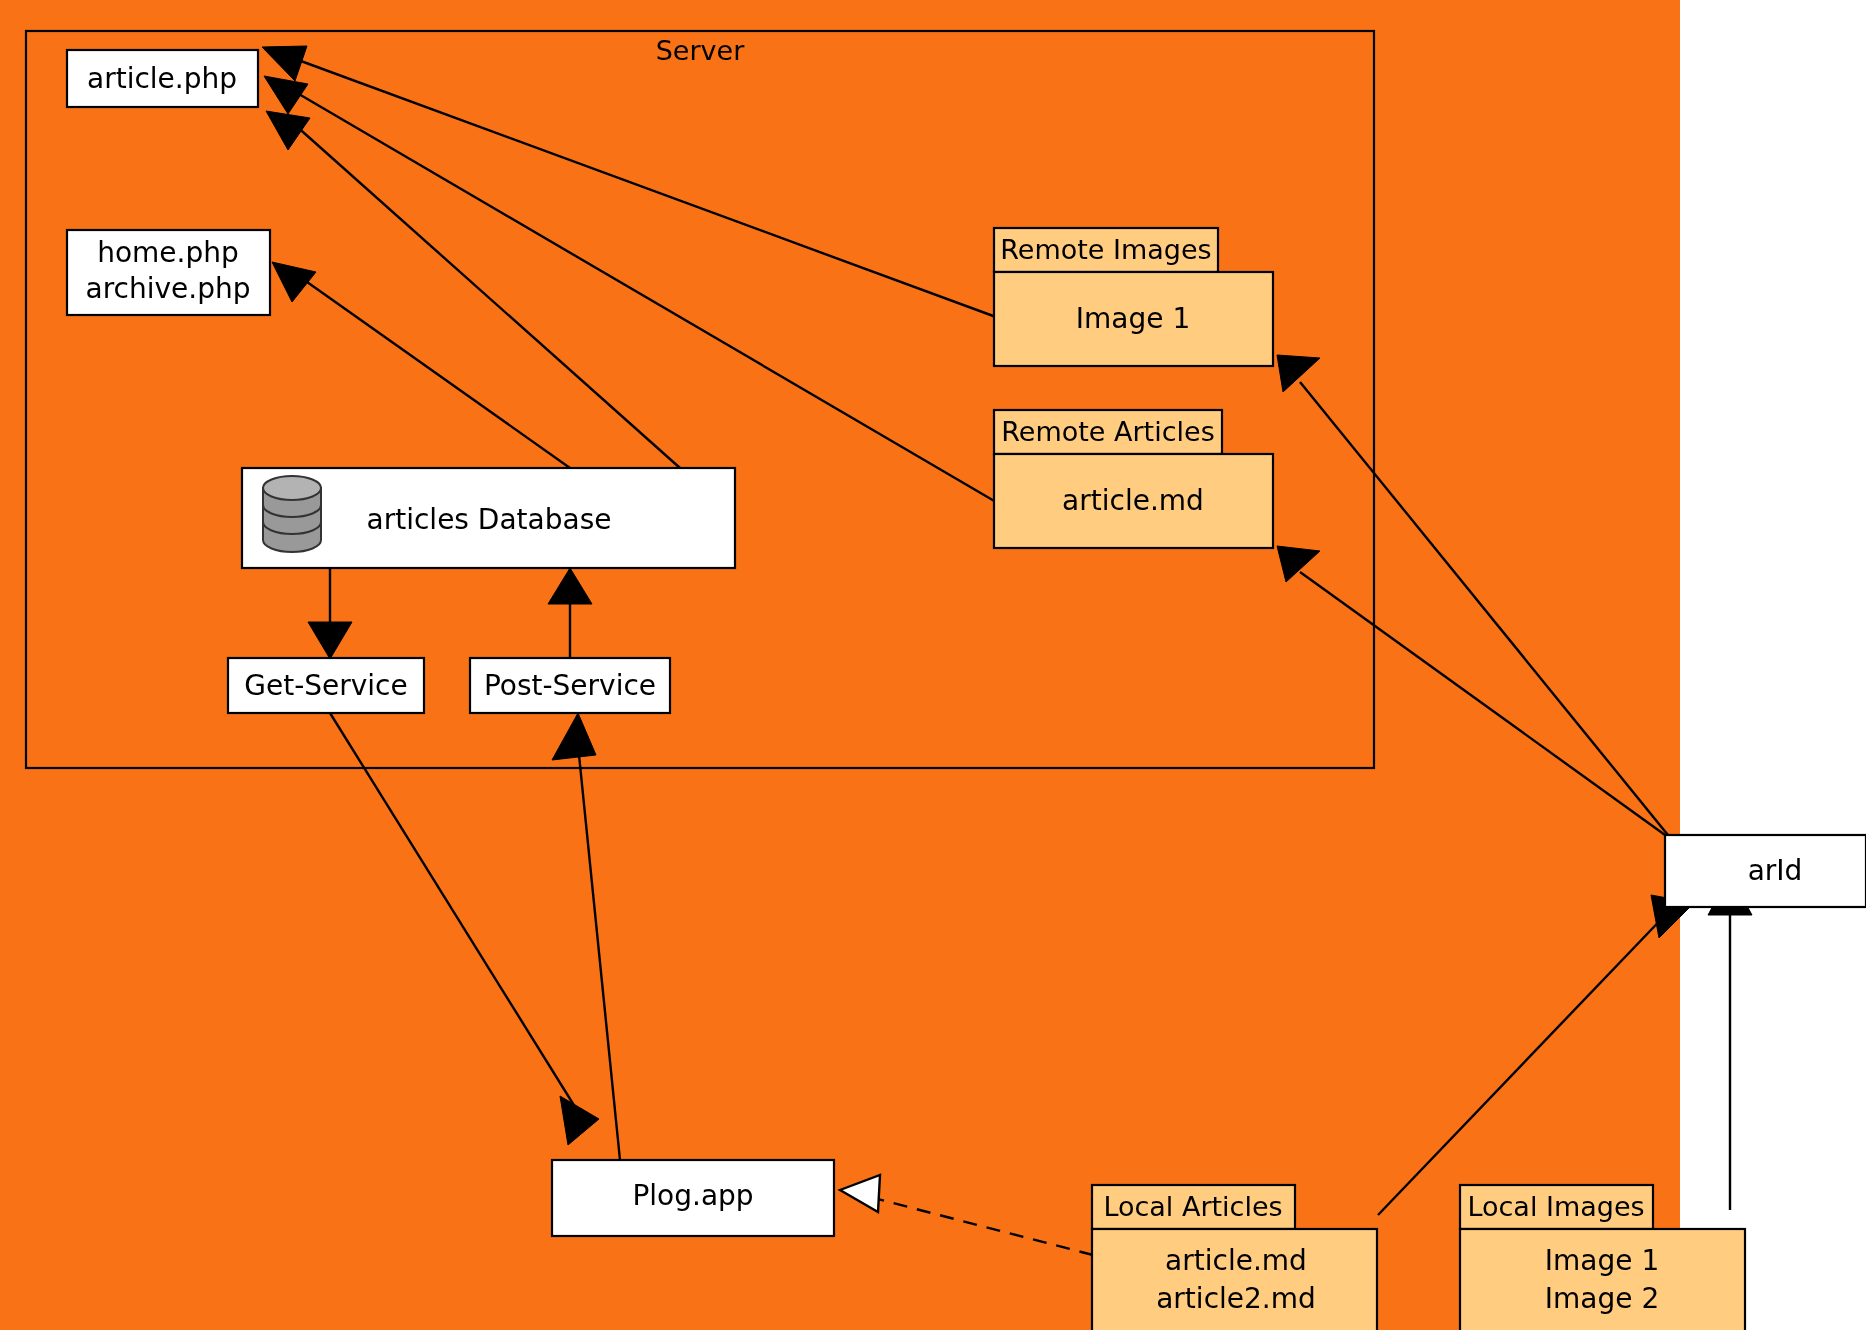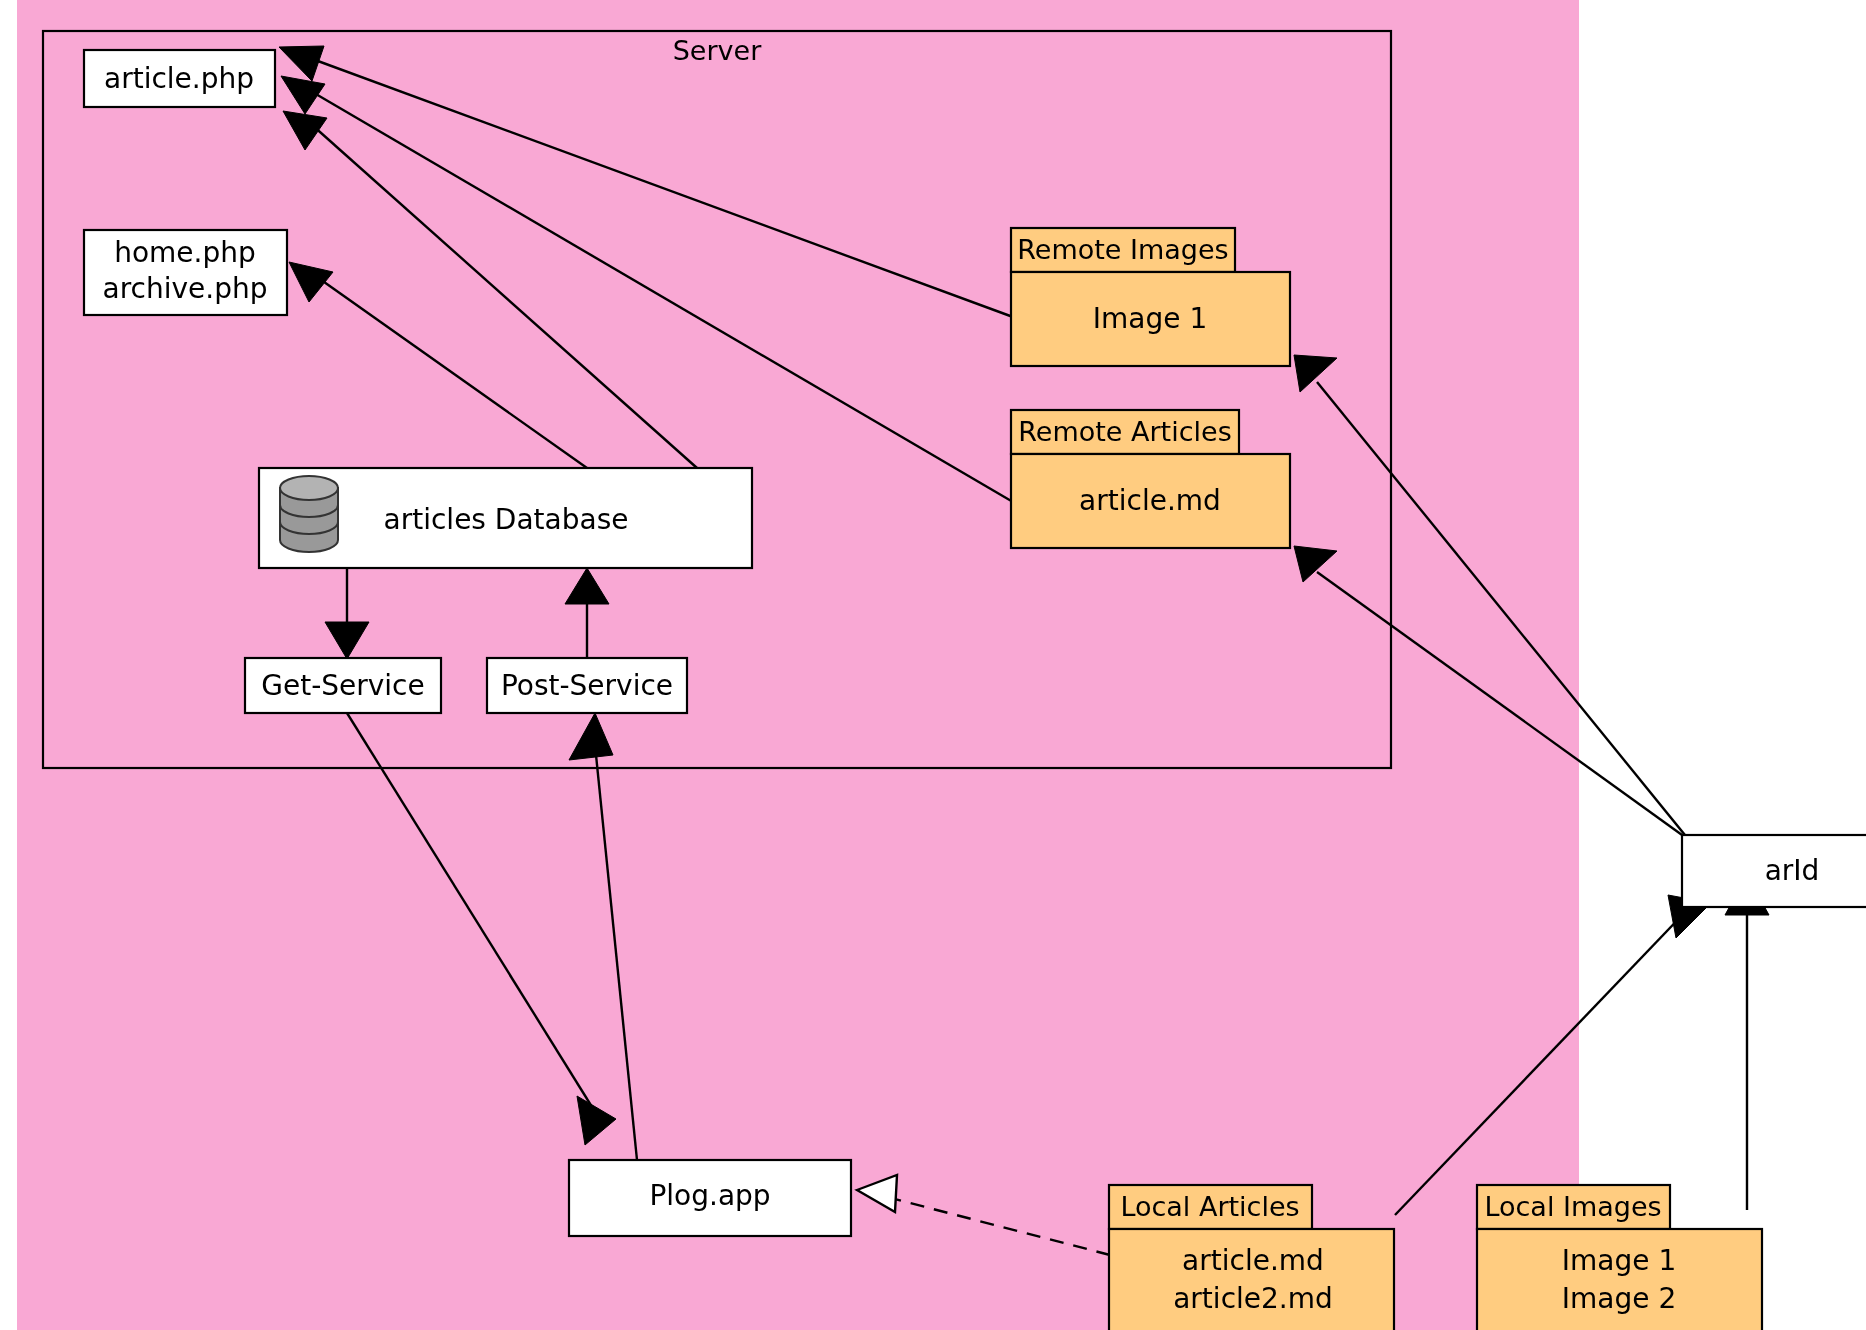--- a/index.html
+++ b/index.html
@@ -2,21 +2,21 @@
 <html><head>
 <meta charset="utf-8">
 <title>Plog Architecture Diagram</title>
 <style>
   html,body{margin:0;padding:0;background:#ffffff;}
   body{
     width:1866px;height:1330px;
     font-family:"DejaVu Sans","Liberation Sans",sans-serif;
     overflow:hidden;
   }
-  #diagram-root{position:relative;width:1562px;height:1330px;background:#f9a8d4;margin-left:17px;}
+  #diagram-root{position:relative;width:1680px;height:1330px;background:#f97316;}
   svg#canvas{position:absolute;left:0;top:0;width:1866px;height:1330px;}
   .node-text{
     font-family:"DejaVu Sans","Liberation Sans",sans-serif;
     fill:#000000;
     text-anchor:middle;
     dominant-baseline:middle;
   }
   .box-fill{fill:#ffffff;stroke:#000000;stroke-width:2.2;}
   .container-fill{fill:none;stroke:#000000;stroke-width:2.2;}
   .pkg-body{fill:#FFCC80;stroke:#000000;stroke-width:2.2;}

